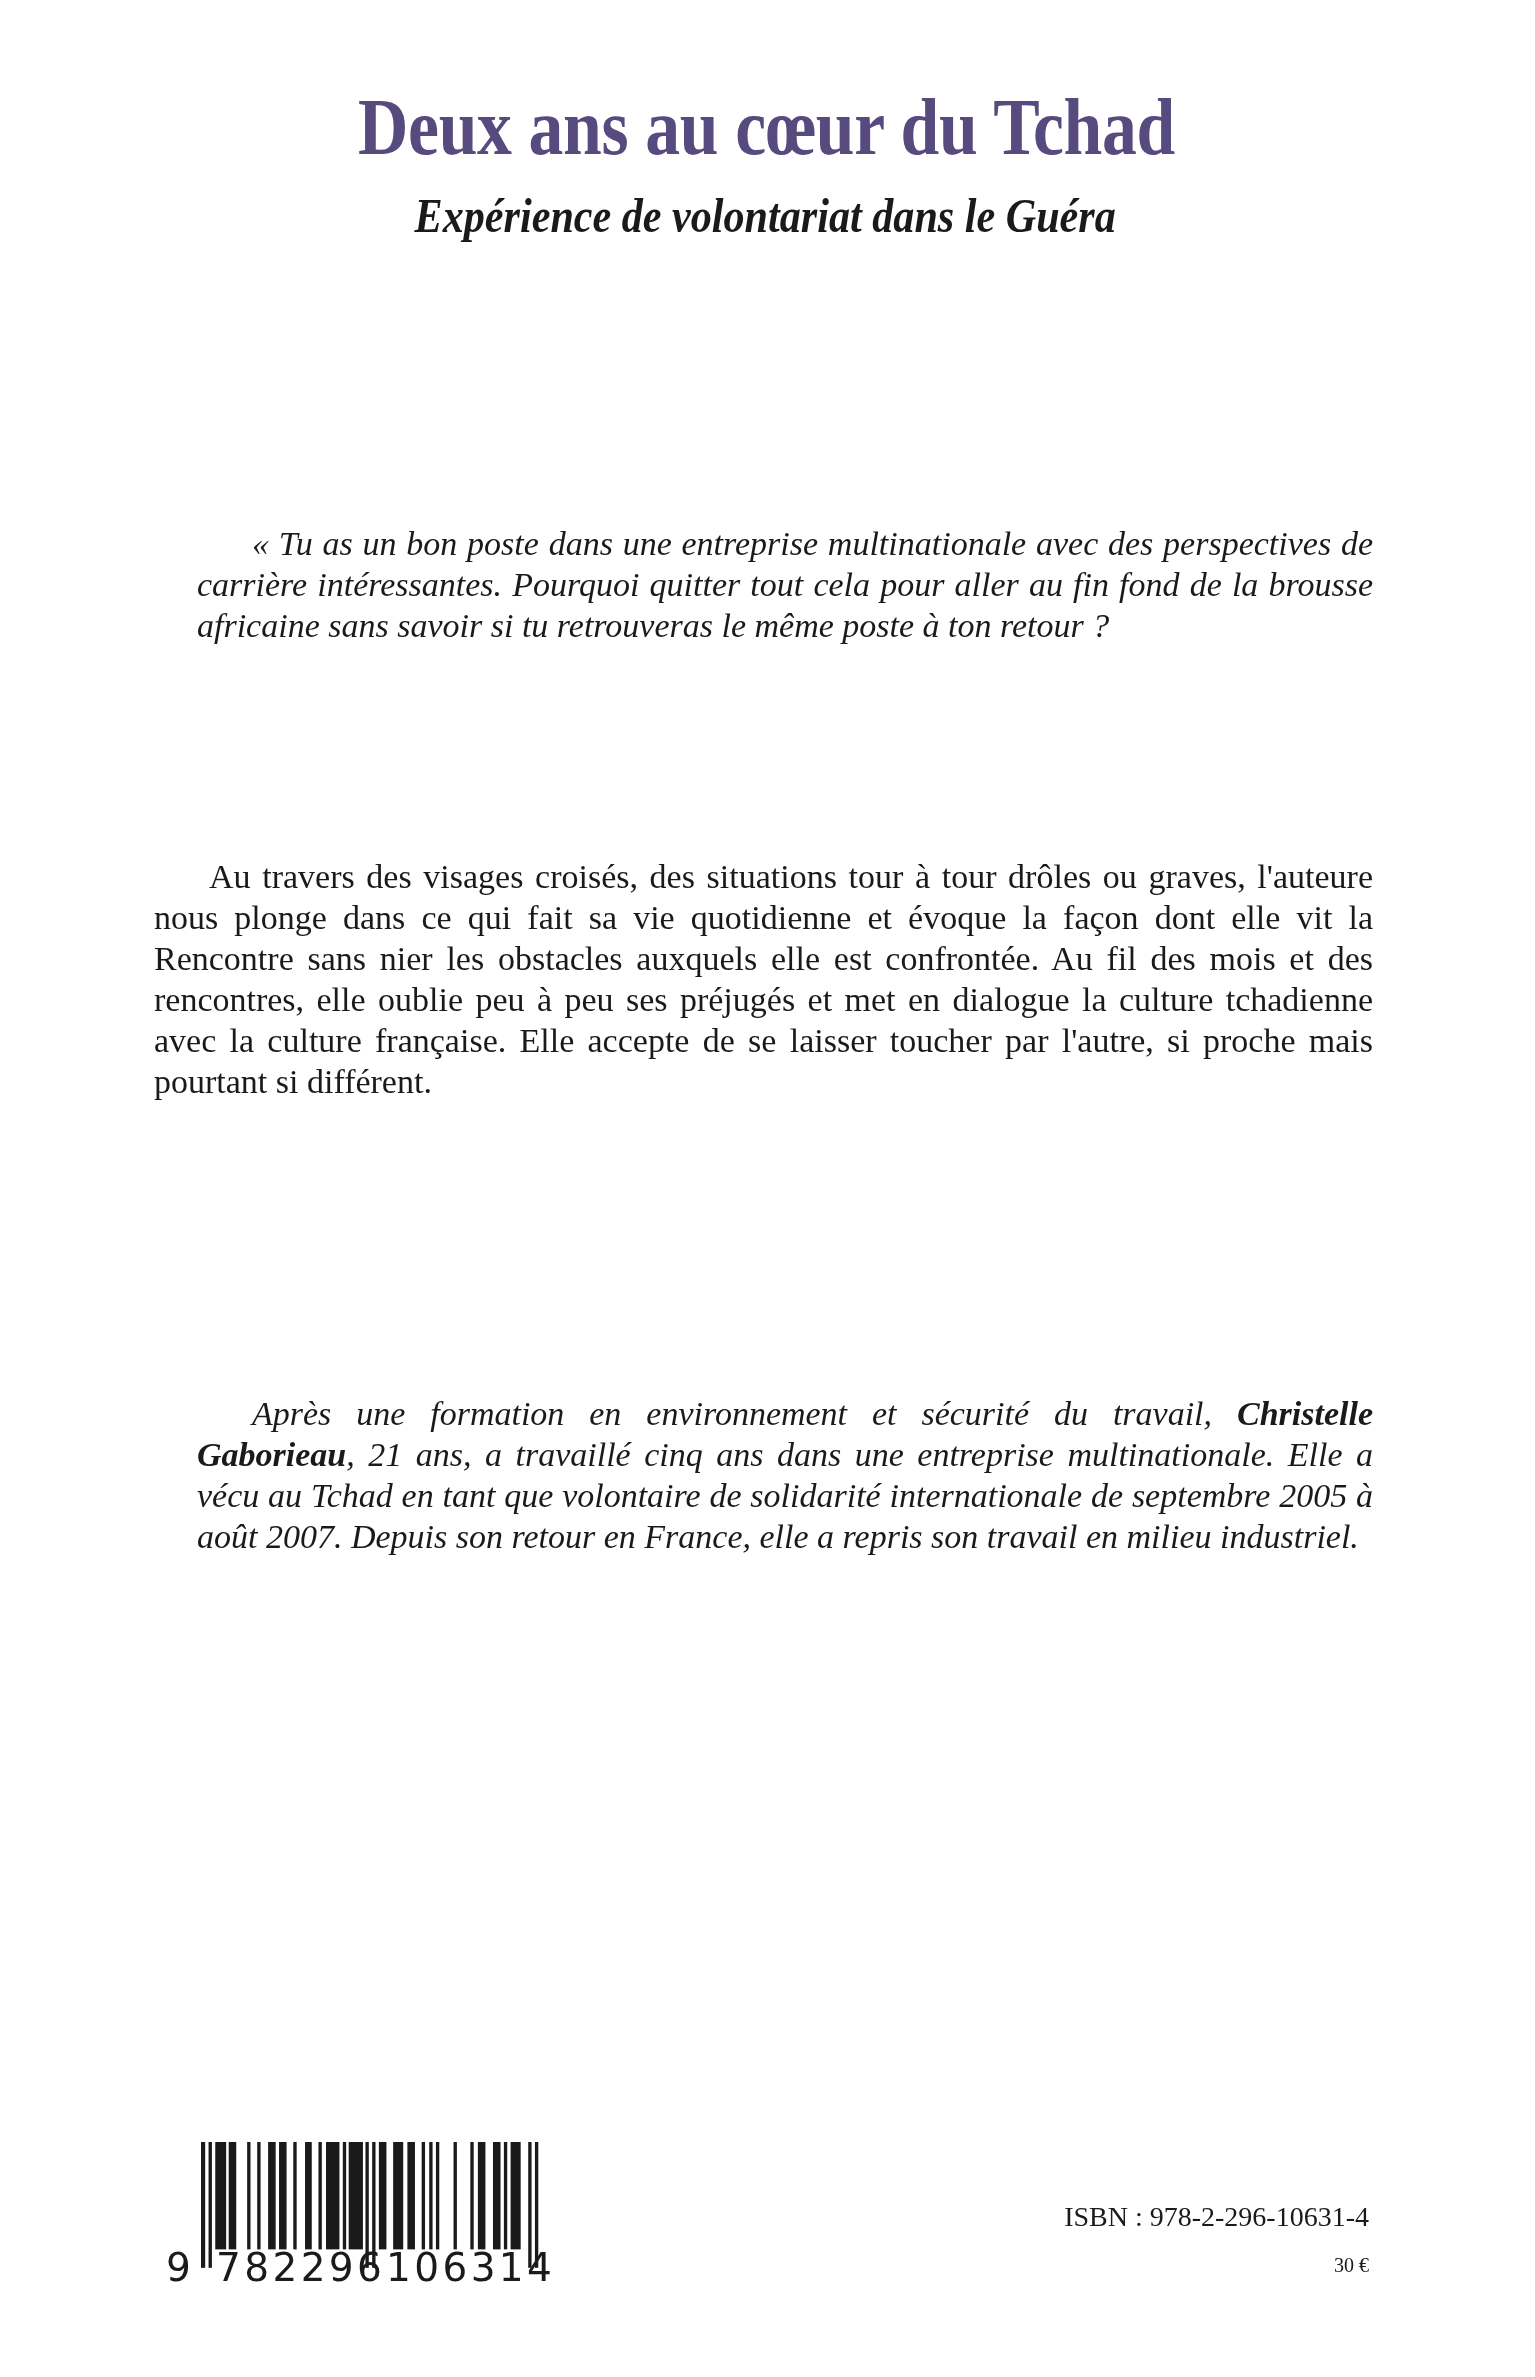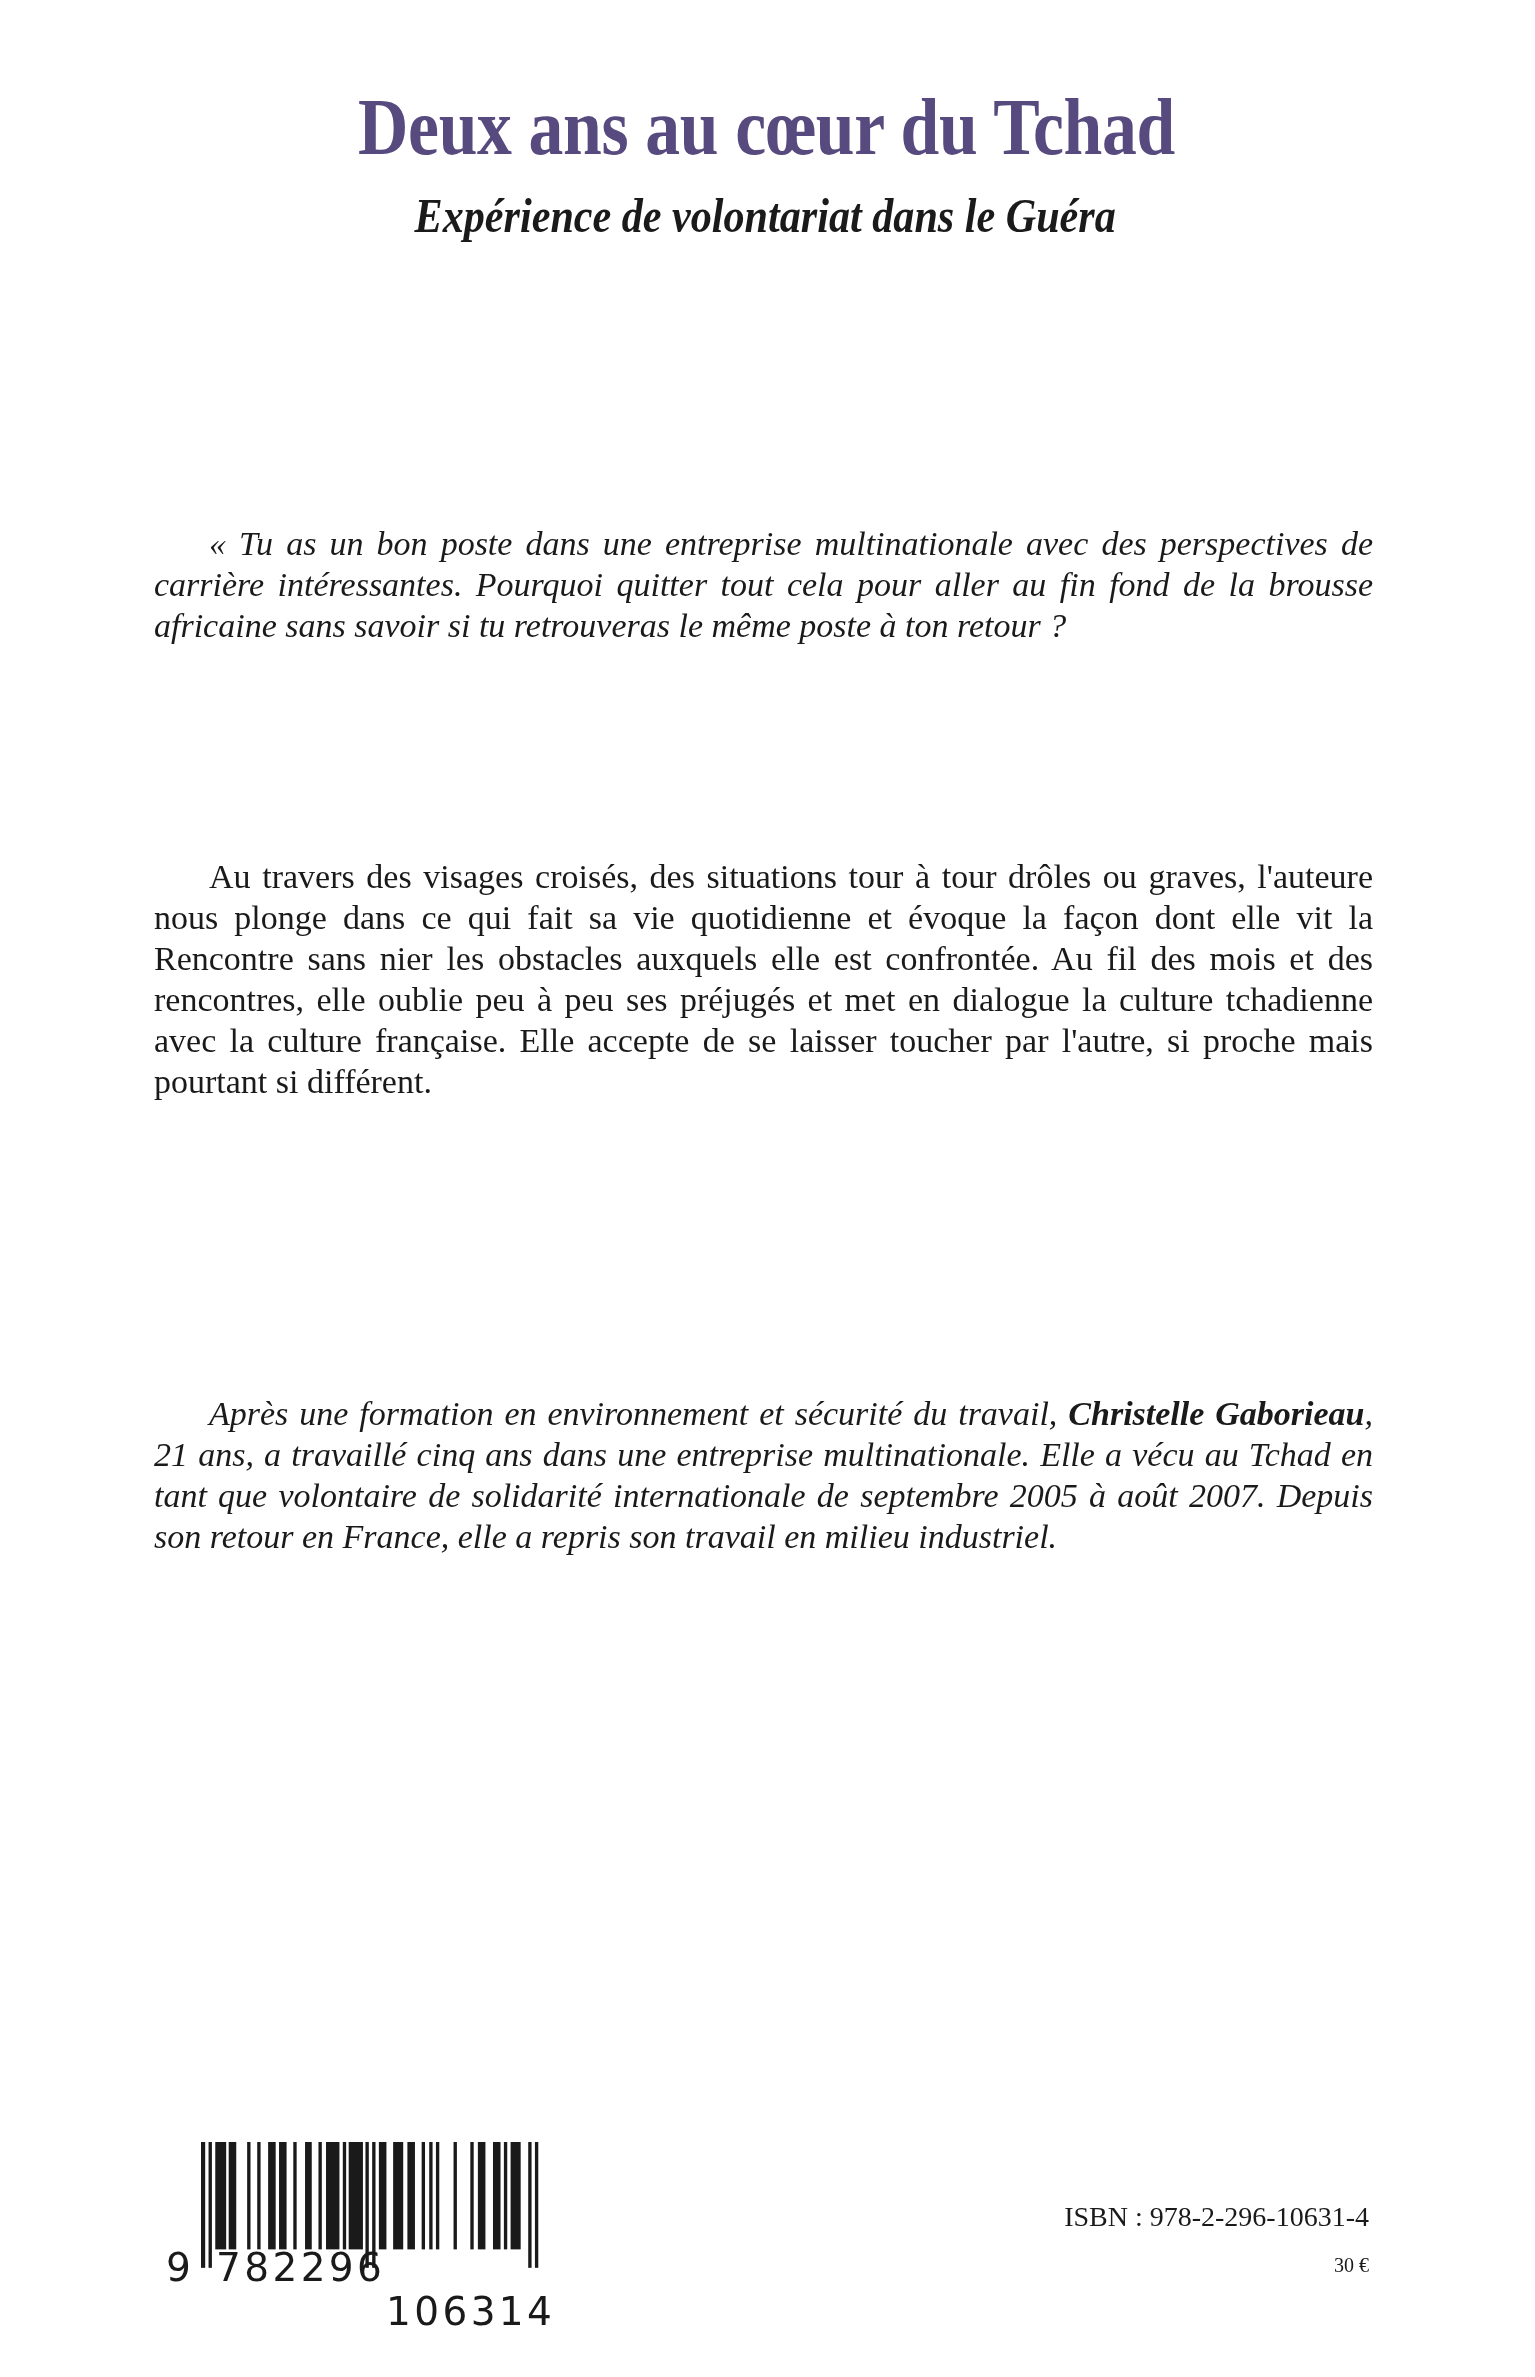--- a/index.html
+++ b/index.html
@@ -54,21 +54,21 @@
     margin: 0;
   }
   .block p {
     margin: 0;
     text-align: justify;
     text-indent: 55px;
     font-size: 34px;
     line-height: 41px;
     hyphens: none;
   }
-  .italic p { font-style: italic; }
+  .italic p { font-style: italic; margin-left: 43px; }
   .quote { top: 523px; }
   .intro { top: 856px; }
   .bio { top: 1393px; }
   .bio b { font-weight: bold; }
 
   .barcode {
     position: absolute;
     left: 201px;
     top: 2142px;
     width: 344px;
@@ -81,21 +81,21 @@
     height: 42px;
     font-family: "DejaVu Sans", sans-serif;
     font-size: 39px;
     line-height: 42px;
     color: #1a1a1a;
     letter-spacing: 3.4px;
     white-space: nowrap;
   }
   .bd-first { position: absolute; left: 0; }
   .bd-left { position: absolute; left: 50px; }
-  .bd-right { position: absolute; left: 220px; margin-top: 44px; }
+  .bd-right { position: absolute; left: 220px; }
 
   .isbn {
     position: absolute;
     right: 166px;
     top: 2198px;
     font-size: 28px;
     line-height: 37px;
     text-align: left;
     white-space: nowrap;
   }

